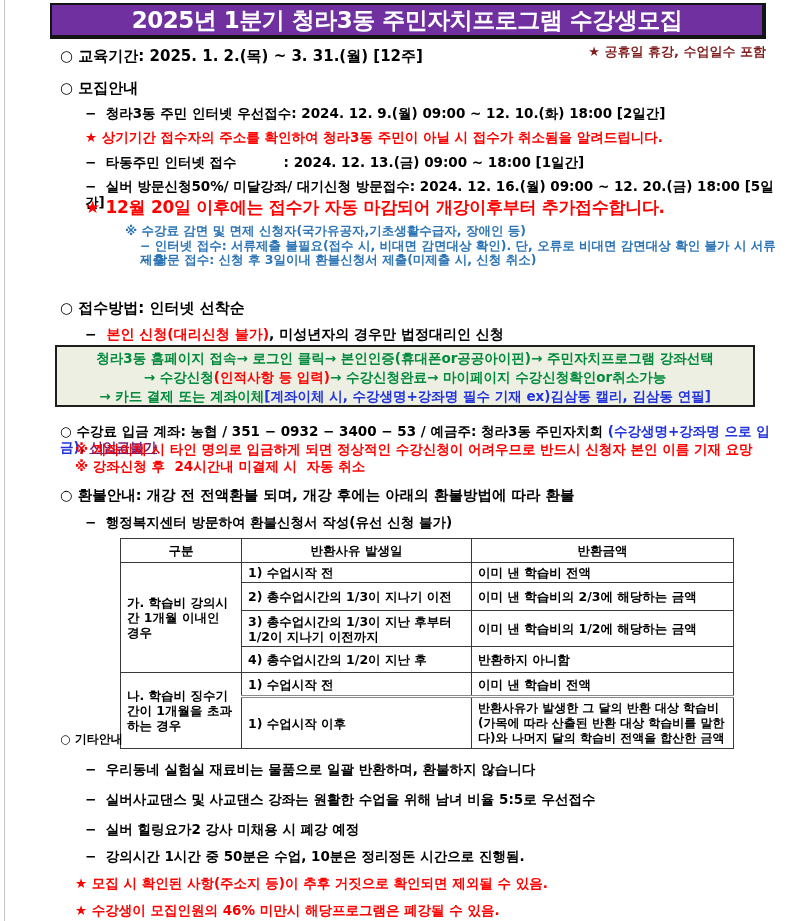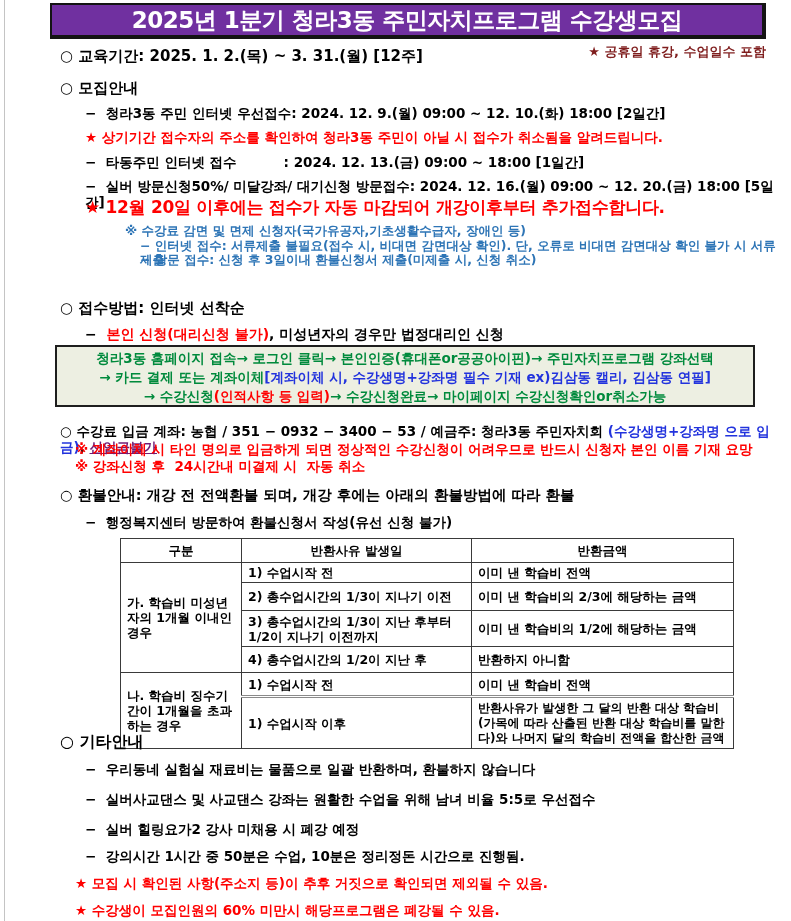--- a/index.html
+++ b/index.html
@@ -77,22 +77,22 @@
 
   <div class="row blue-note" style="top:224px; left:125px;">※ 수강료 감면 및 면제 신청자(국가유공자,기초생활수급자, 장애인 등)</div>
   <div class="row blue-note" style="top:239px; left:140px;">− 인터넷 접수: 서류제출 불필요(접수 시, 비대면 감면대상 확인). 단, 오류로 비대면 감면대상 확인 불가 시 서류 제출</div>
   <div class="row blue-note" style="top:253px; left:140px;">− 방문 접수: 신청 후 3일이내 환불신청서 제출(미제출 시, 신청 취소)</div>
 
   <div class="row h1" style="top:300px; left:60px;">○ 접수방법: 인터넷 선착순</div>
   <div class="row body-t" style="top:326px; left:85px; font-size:14px;"><span>−  </span><span class="red">본인 신청(대리신청 불가)</span><span>, 미성년자의 경우만 법정대리인 신청</span></div>
 
   <div class="flow-box">
     <div>청라3동 홈페이지 접속→ 로그인 클릭→ 본인인증(휴대폰or공공아이핀)→ 주민자치프로그램 강좌선택</div>
+    <div><span>→ 수강신청</span><span class="flow-red">(인적사항 등 입력)</span><span>→ 수강신청완료→ 마이페이지 수강신청확인or취소가능</span></div>
     <div><span>→ 카드 결제 또는 계좌이체</span><span class="flow-blue">[계좌이체 시, 수강생명+강좌명 필수 기재     ex)김삼동 캘리, 김삼동 연필]</span></div>
-    <div><span>→ 수강신청</span><span class="flow-red">(인적사항 등 입력)</span><span>→ 수강신청완료→ 마이페이지 수강신청확인or취소가능</span></div>
   </div>
 
   <div class="row body-t" style="top:424px; left:60px;"><span>○ 수강료 입금 계좌: 농협 / 351 − 0932 − 3400 − 53 / 예금주: 청라3동 주민자치회 </span><span style="color:#2233DD;">(수강생명+강좌명 으로 입금)</span><span>, </span><span class="underline-red">선입금불가</span></div>
   <div class="row body-t red" style="top:442px; left:75px;">※ 계좌이체 시 타인 명의로 입금하게 되면 정상적인 수강신청이 어려우므로 반드시 신청자 본인 이름 기재 요망</div>
   <div class="row body-t red" style="top:459px; left:75px;">※ 강좌신청 후  24시간내 미결제 시  자동 취소</div>
 
   <div class="row" style="top:487px; left:60px; font-size:14.5px;">○ 환불안내: 개강 전 전액환불 되며, 개강 후에는 아래의 환불방법에 따라 환불</div>
   <div class="row body-t" style="top:515px; left:85px;">−  행정복지센터 방문하여 환불신청서 작성(유선 신청 불가)</div>
 
   <table class="refund">
@@ -103,21 +103,21 @@
       </colgroup>
     <thead>
       <tr>
         <th>구분</th>
         <th>반환사유 발생일</th>
         <th>반환금액</th>
       </tr>
     </thead>
     <tbody>
       <tr>
-        <td class="grp" rowspan="4">가. 학습비 미성년자의 1개월 이내인 경우</td>
+        <td class="grp" rowspan="4">가. 학습비 강의시간 1개월 이내인 경우</td>
         <td class="reason">1) 수업시작 전</td>
         <td class="amount">이미 낸 학습비 전액</td>
       </tr>
       <tr>
         <td class="reason" style="height:28px;">2) 총수업시간의 1/3이 지나기 이전</td>
         <td class="amount">이미 낸 학습비의 2/3에 해당하는 금액</td>
       </tr>
       <tr>
         <td class="reason" style="height:36px;">3) 총수업시간의 1/3이 지난 후부터 1/2이 지나기 이전까지</td>
         <td class="amount">이미 낸 학습비의 1/2에 해당하는 금액</td>
@@ -131,20 +131,20 @@
         <td class="reason" style="height:24px;">1) 수업시작 전</td>
         <td class="amount">이미 낸 학습비 전액</td>
       </tr>
       <tr class="dbl">
         <td class="reason">1) 수업시작 이후</td>
         <td class="amount tall">반환사유가 발생한 그 달의 반환 대상 학습비(가목에 따라 산출된 반환 대상 학습비를 말한다)와 나머지 달의 학습비 전액을 합산한 금액</td>
       </tr>
     </tbody>
   </table>
 
-  <div class="row" style="top:733px; left:60px; font-size:16px;">○ 기타안내</div>
+  <div class="row" style="top:733px; left:60px; font-size:12px;">○ 기타안내</div>
   <div class="row body-t" style="top:762px; left:85px;">−  우리동네 실험실 재료비는 물품으로 일괄 반환하며, 환불하지 않습니다</div>
   <div class="row body-t" style="top:792px; left:85px;">−  실버사교댄스 및 사교댄스 강좌는 원활한 수업을 위해 남녀 비율 5:5로 우선접수</div>
   <div class="row body-t" style="top:822px; left:85px;">−  실버 힐링요가2 강사 미채용 시 폐강 예정</div>
   <div class="row body-t" style="top:849px; left:85px;">−  강의시간 1시간 중 50분은 수업, 10분은 정리정돈 시간으로 진행됨.</div>
   <div class="row body-t red" style="top:876px; left:75px;">★ 모집 시 확인된 사항(주소지 등)이 추후 거짓으로 확인되면 제외될 수 있음.</div>
-  <div class="row body-t red" style="top:903px; left:75px;">★ 수강생이 모집인원의 60% 미만시 해당프로그램은 폐강될 수 있음.</div>
+  <div class="row body-t red" style="top:903px; left:75px;">★ 수강생이 모집인원의 46% 미만시 해당프로그램은 폐강될 수 있음.</div>
 </div>
 
 </body></html>

